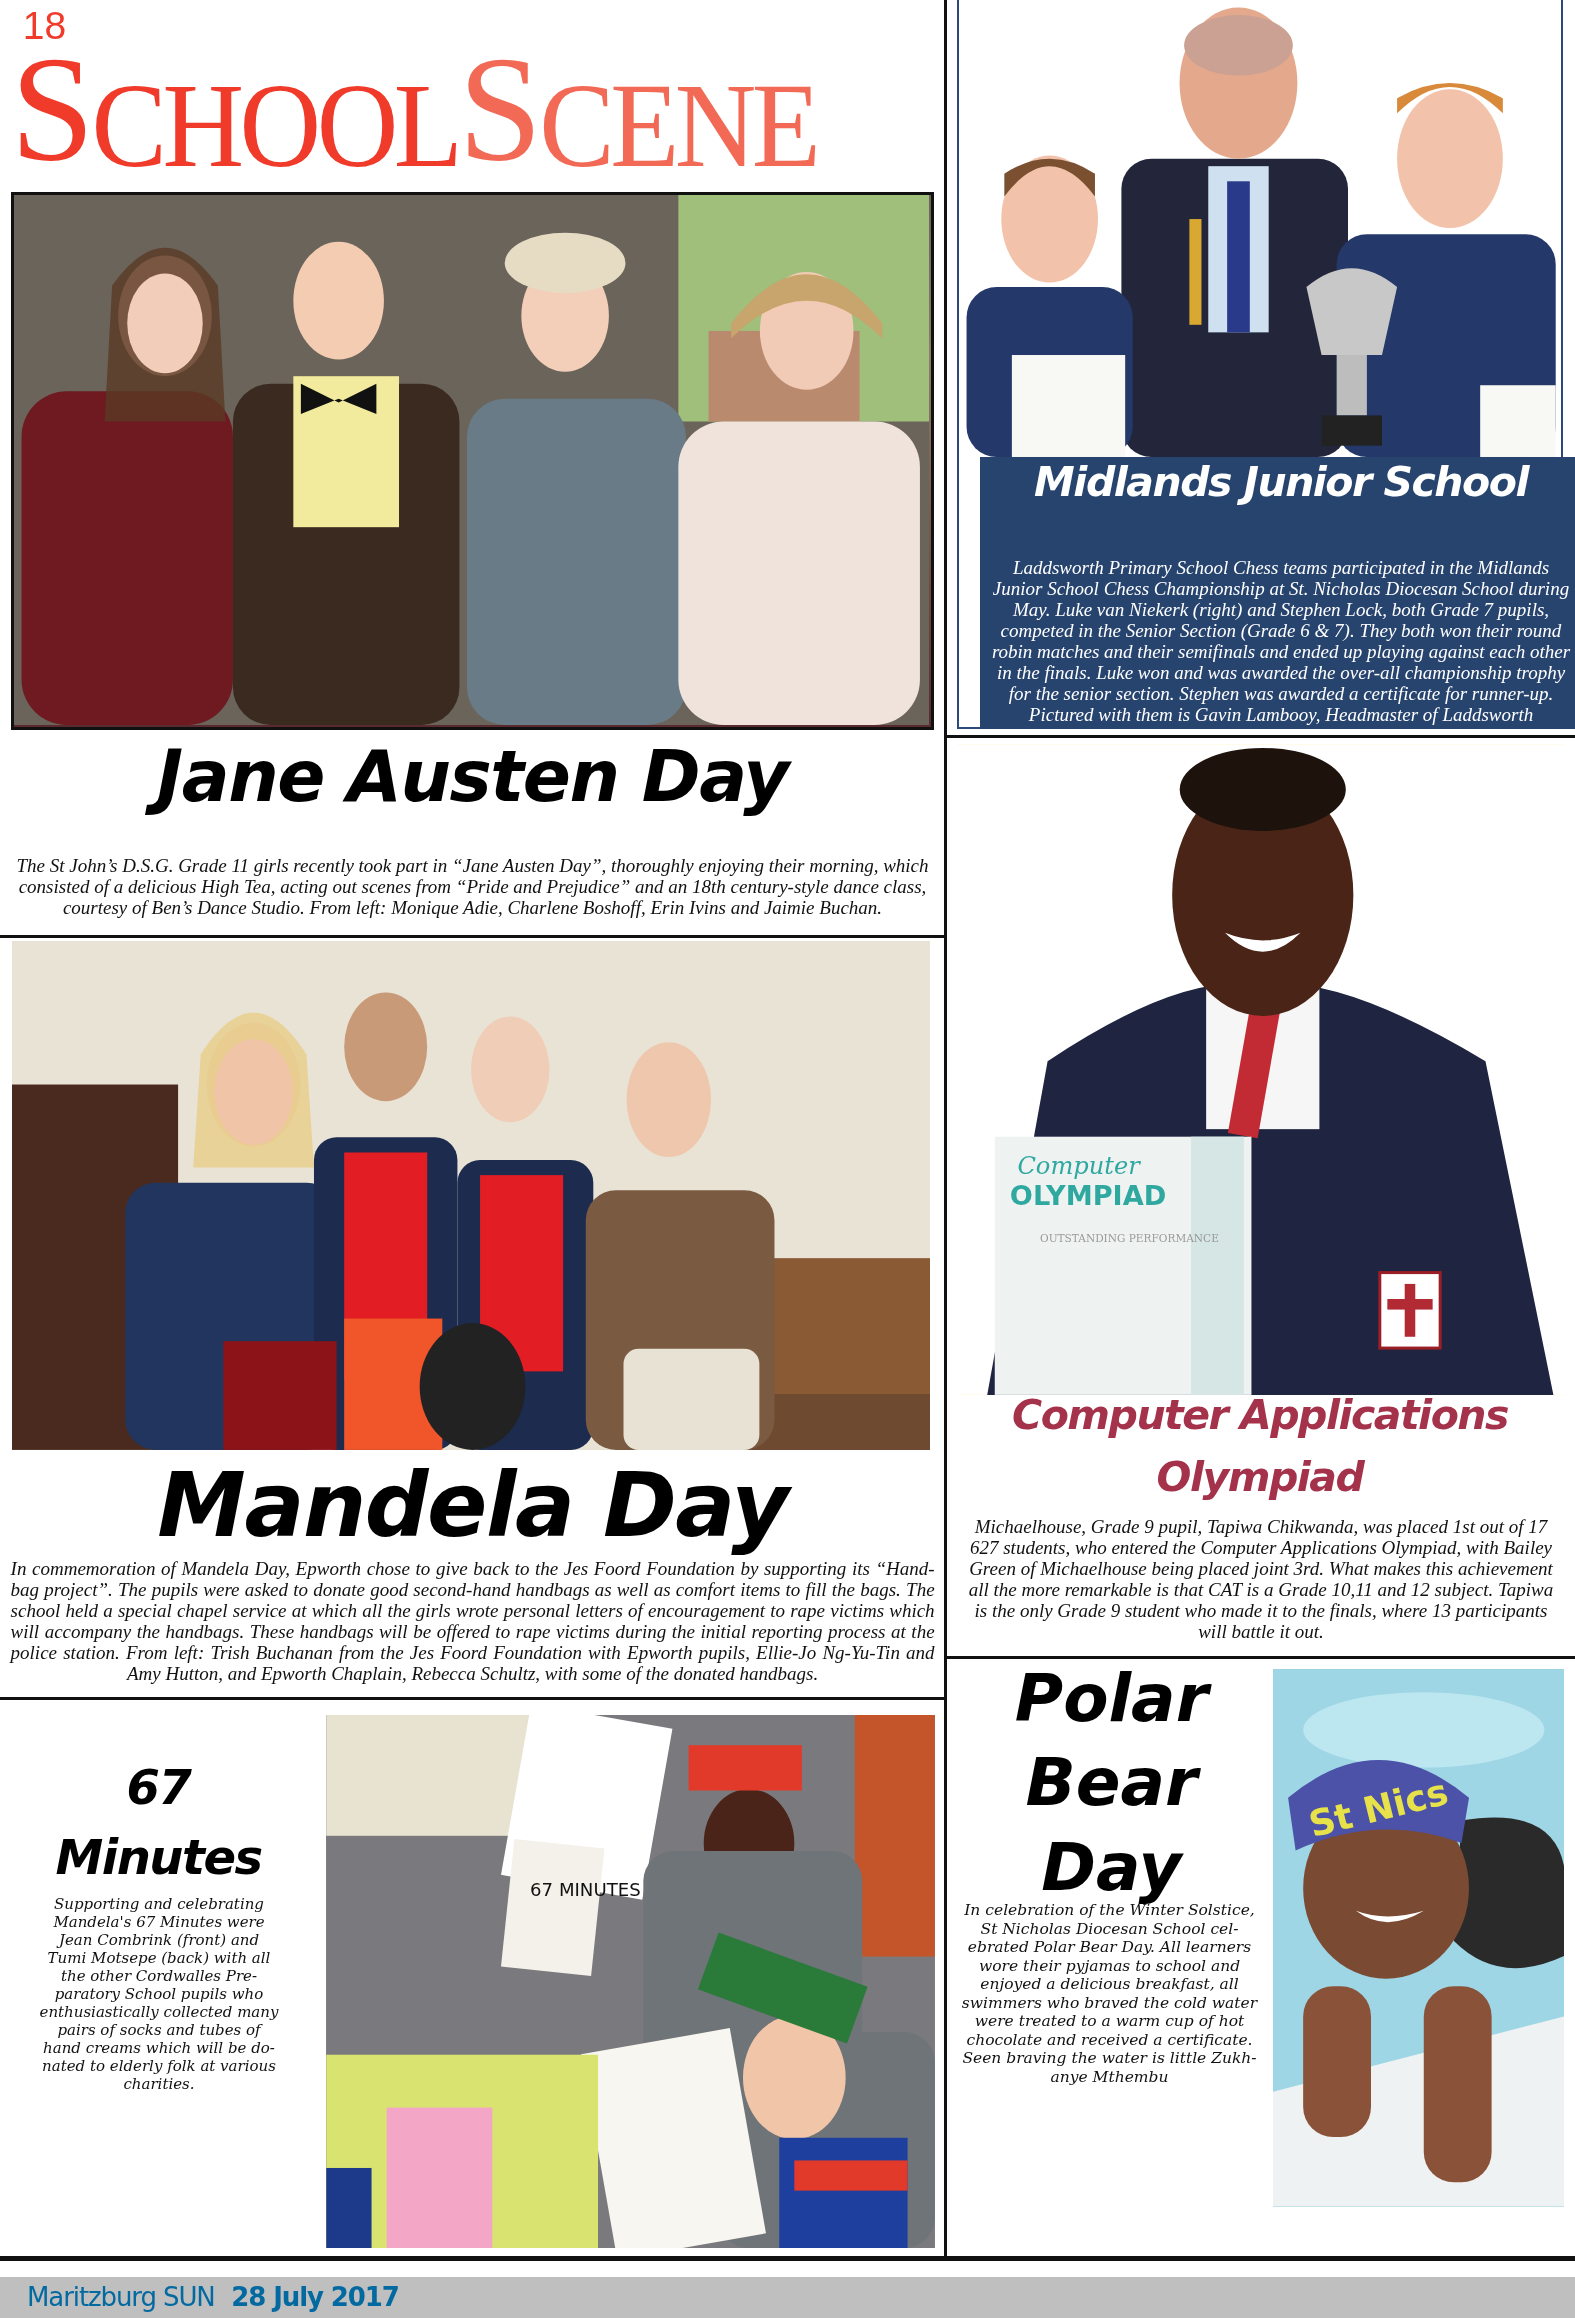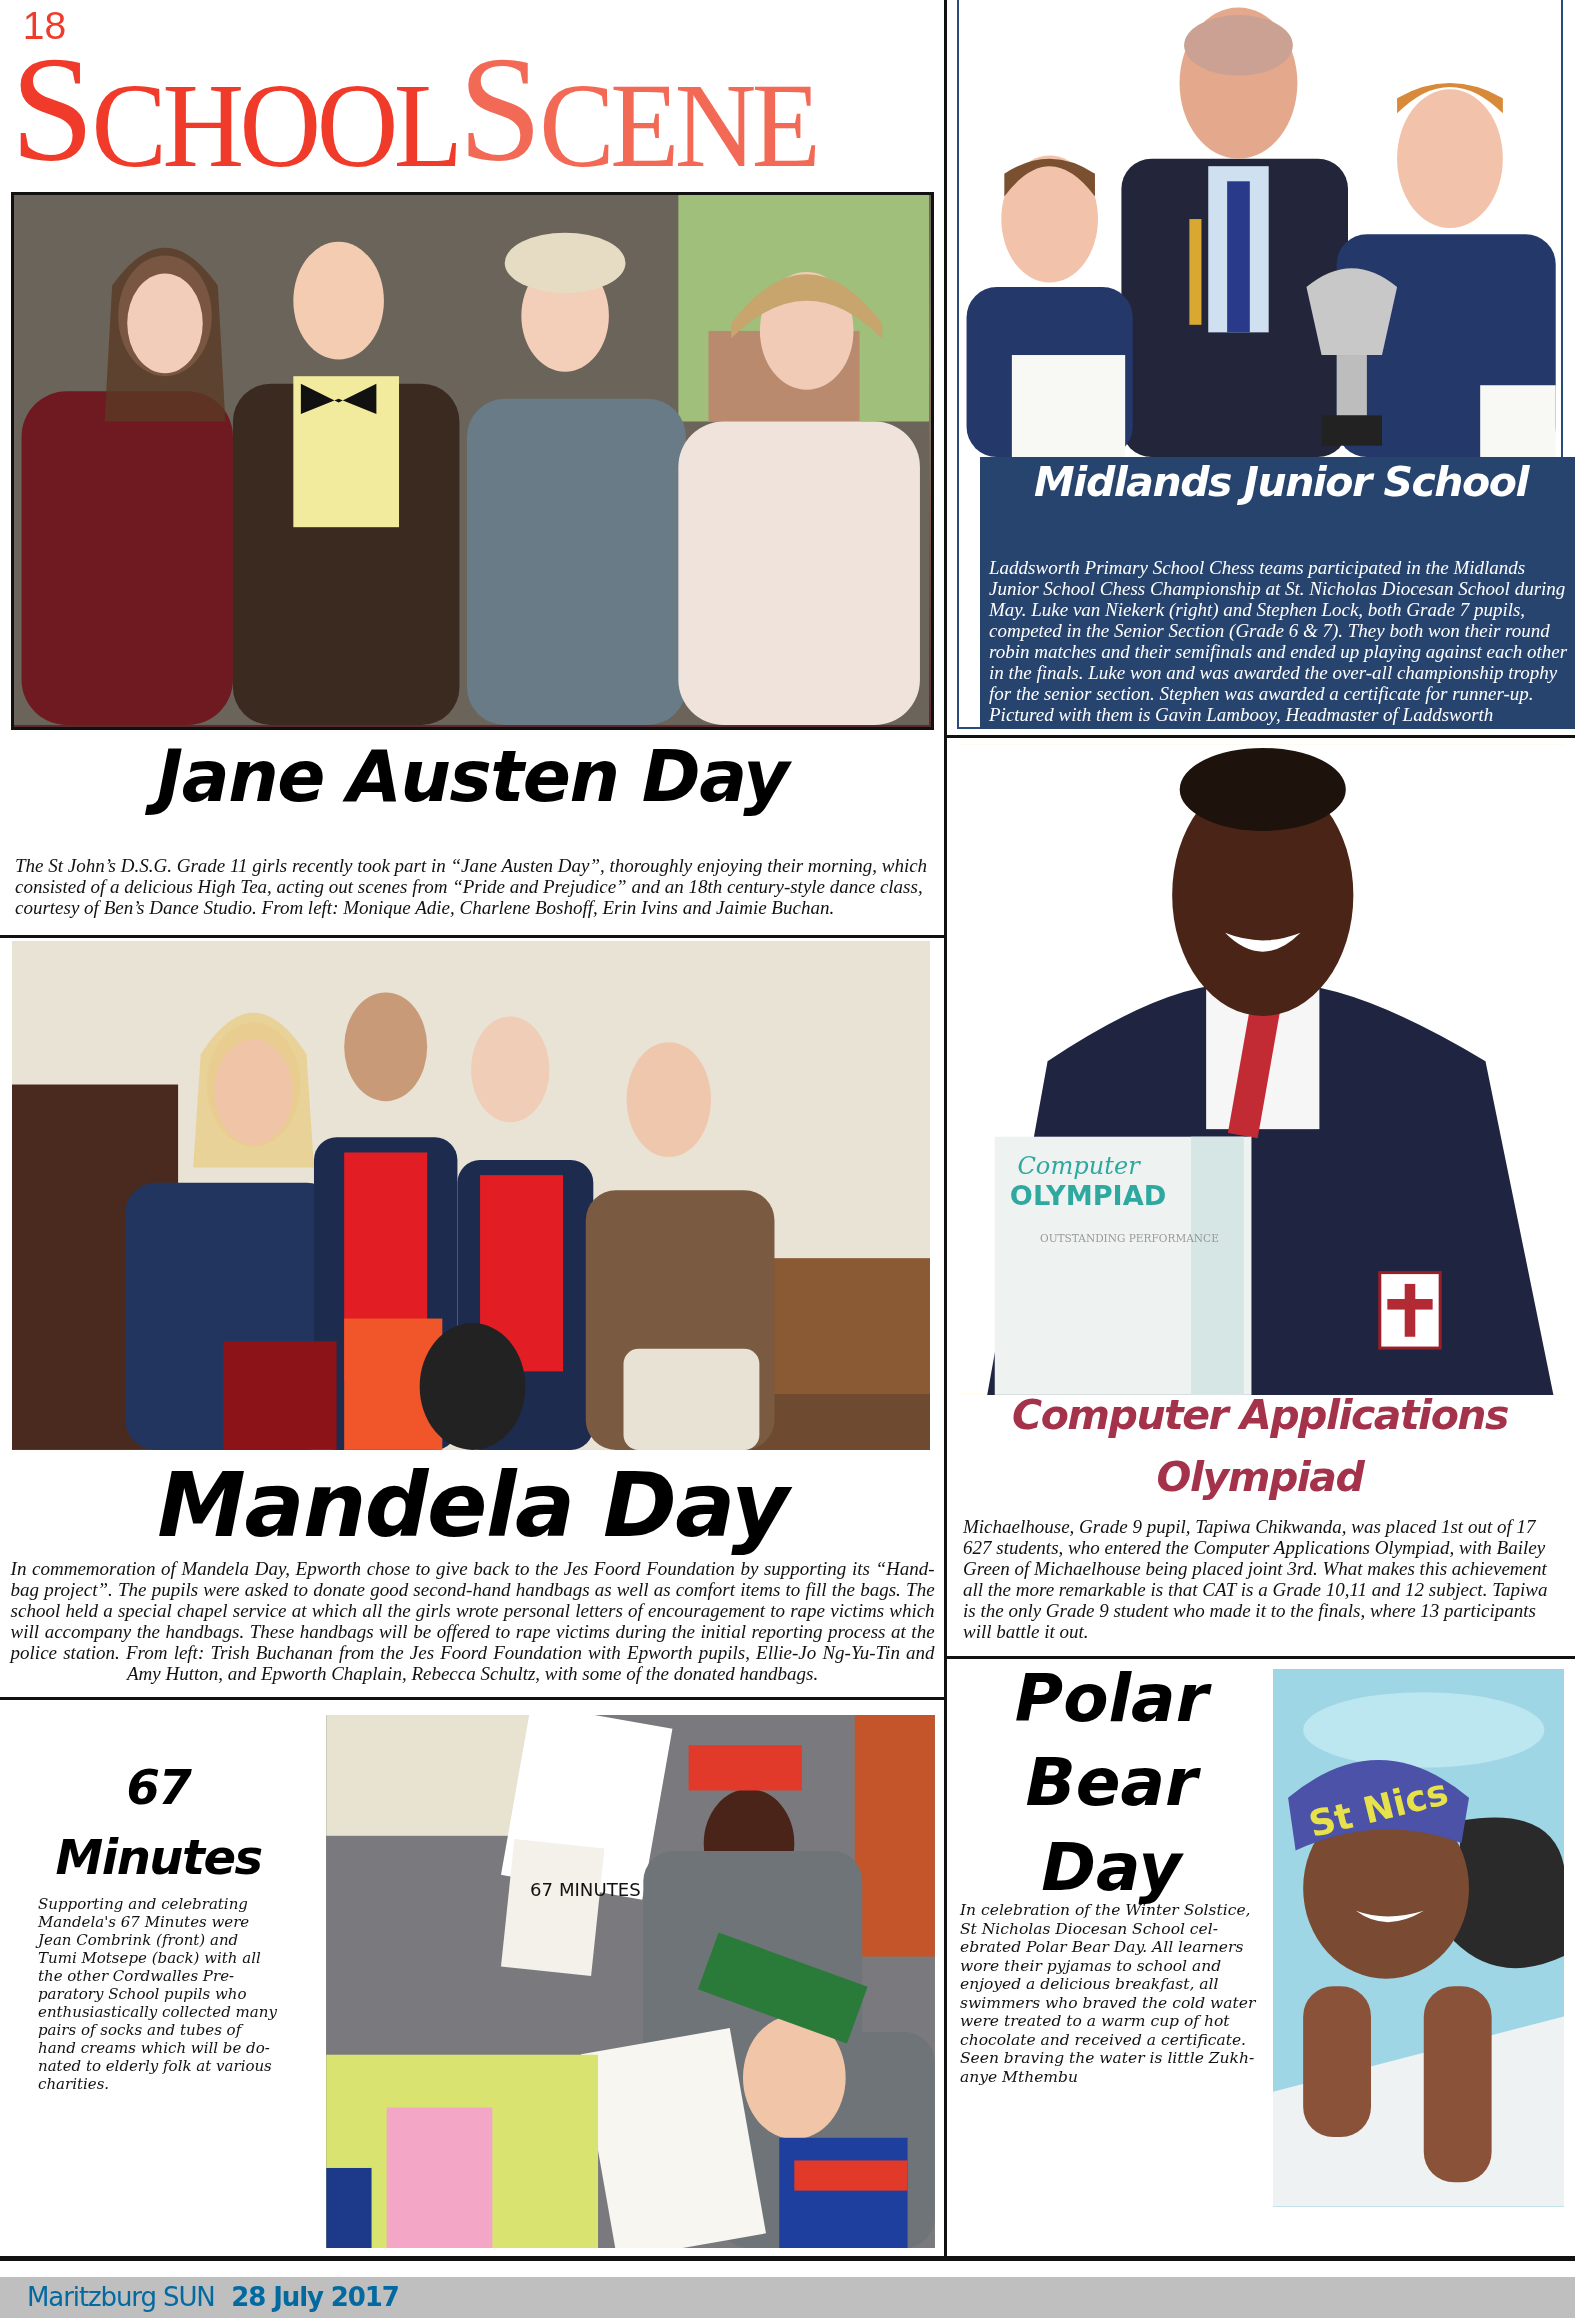--- a/index.html
+++ b/index.html
@@ -16,21 +16,21 @@
   .masthead .big { font-size:151px; letter-spacing:-3px; }
   .masthead .small { font-size:113px; letter-spacing:-4.5px; transform:scaleY(1.06); transform-origin:bottom; display:inline-block; }
   .masthead .w2 { color:#f26a55; }
 
   
   .photo { overflow:hidden; }
   .photo-border { border:3.8px solid #111; }
 
   
   .script { font-family:"DejaVu Sans", sans-serif; font-weight:bold; font-style:italic; text-align:center; line-height:1; letter-spacing:-1.5px; }
-  .caption { font-family:"Liberation Serif", serif; font-style:italic; text-align:left; }
+  .caption { font-family:"Liberation Serif", serif; font-style:italic; text-align:center; }
 
   .chess-panel { left:957px; top:0; width:606px; height:729px; border:2.3px solid #2a4a7a; border-top:none; background:#fff; }
   .chess-blue { left:960px; top:457px; width:602px; height:272px; background:#27446f; color:#fff;margin-left:20px; }
 
   .footer-bar { left:0; top:2277px; width:1576px; height:42px; background:#bfbfbf; }
   .footer-text { left:27px; top:2282px; font-family:"DejaVu Sans", sans-serif; font-size:26px; color:#0369a1; letter-spacing:-1.1px; white-space:nowrap; }
   .footer-text b { margin-left:16.6px; }
 </style>
 </head>
 <body>

